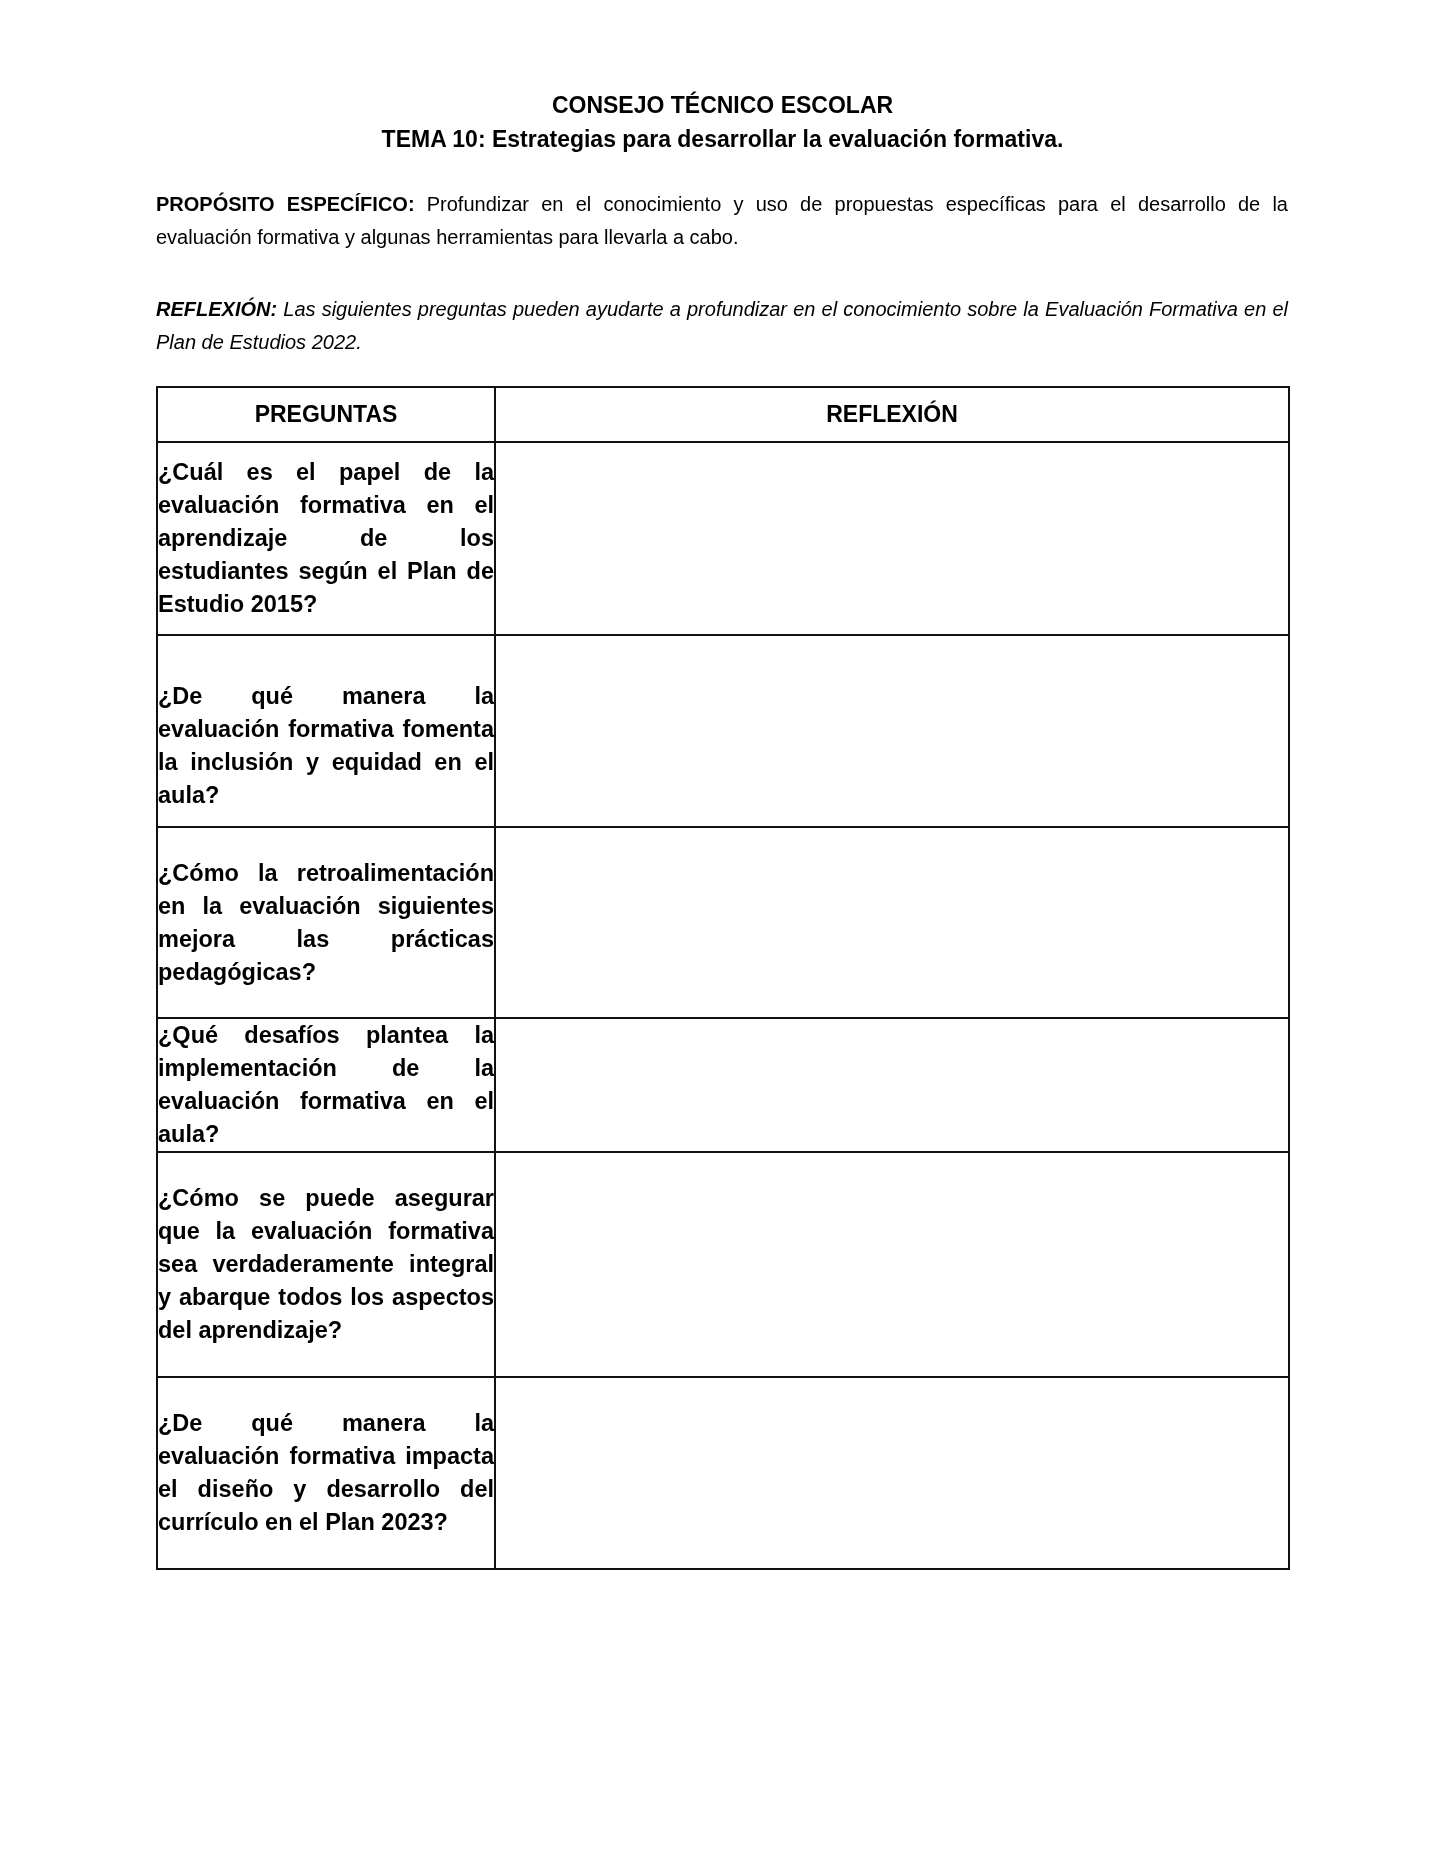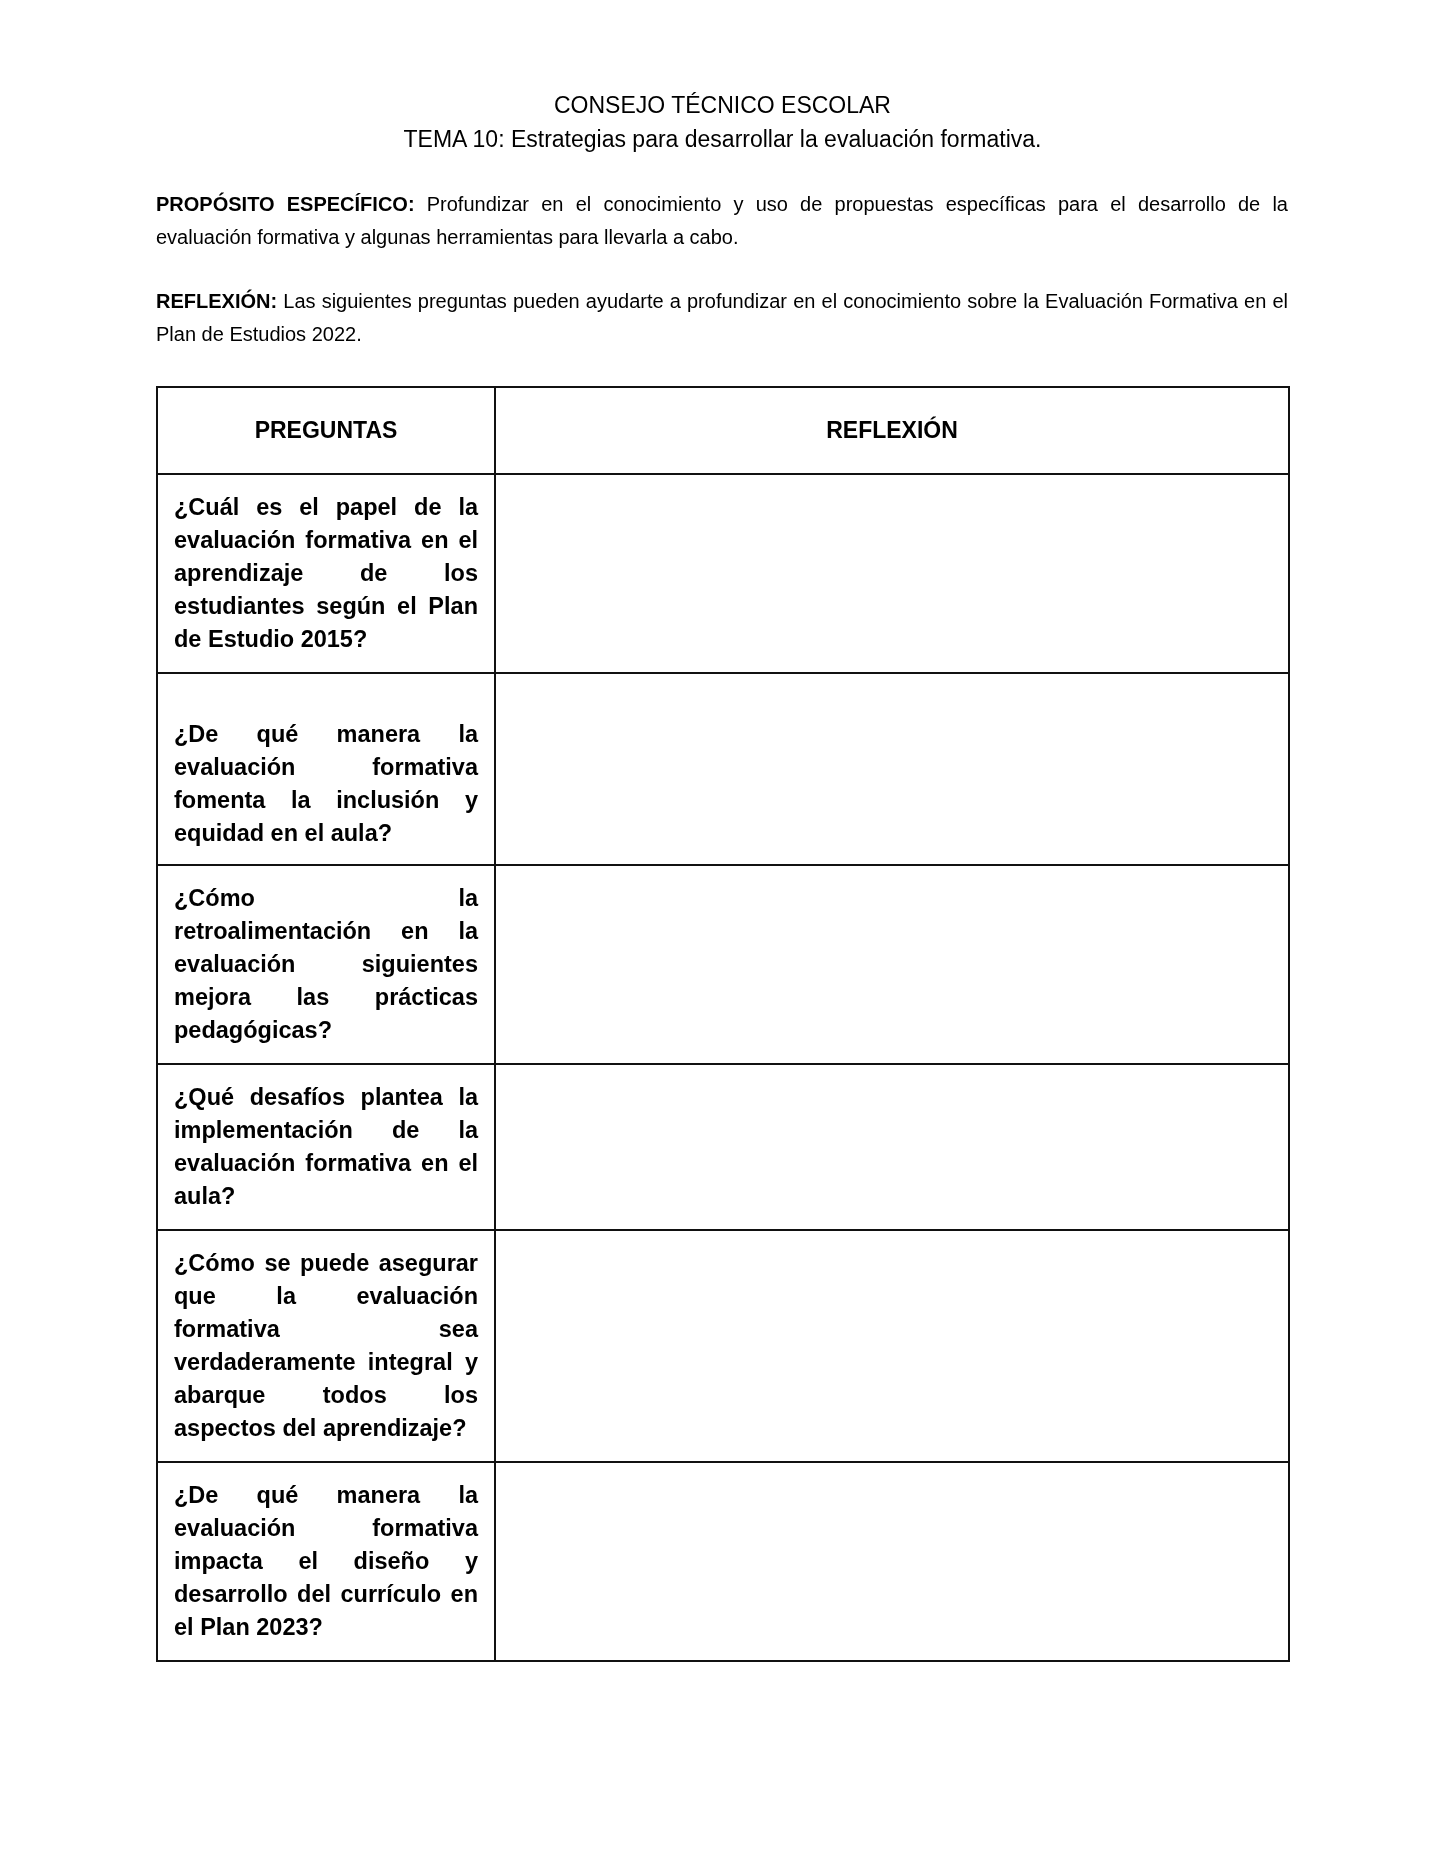--- a/index.html
+++ b/index.html
@@ -2,37 +2,37 @@
 <html><head>
 <meta charset="utf-8">
 <style>
   html, body { margin: 0; padding: 0; background: #ffffff; }
   body {
     width: 1445px; height: 1870px; position: relative; overflow: hidden;
     font-family: "Liberation Sans", sans-serif; color: #000;
   }
   .title {
     position: absolute; left: 0; width: 1445px; text-align: center;
-    font-weight: normal; font-size: 23px; line-height: 30px;
+    font-weight: bold; font-size: 23px; line-height: 30px;
   }
   #t1 { top: 90px; }
   #t2 { top: 124px; text-align: center; }
   .para {
     position: absolute; left: 156px; width: 1132px;
     font-size: 20px; line-height: 33px; text-align: justify;
   }
   .para b { font-weight: bold; }
   #p1 { top: 188px; }
-  #p2 { top: 285px; }
+  #p2 { top: 293px; font-style: italic; }
   table.grid {
     position: absolute; left: 156px; top: 386px; width: 1132px;
     border-collapse: collapse; table-layout: fixed;
   }
   table.grid td, table.grid th {
-    border: 2.5px solid #111; vertical-align: middle; padding: 16px;
+    border: 2.5px solid #111; vertical-align: middle; padding: 0;
   }
   table.grid th {
     font-weight: bold; font-size: 23px; height: 53px; text-align: center;
   }
   col.c1 { width: 338px; }
   col.c2 { width: 794px; }
   td.q {
     font-weight: bold; font-size: 23.5px; line-height: 33px;
     padding: 0 12px 0 12px; text-align: justify; text-align-last: left;
   }

